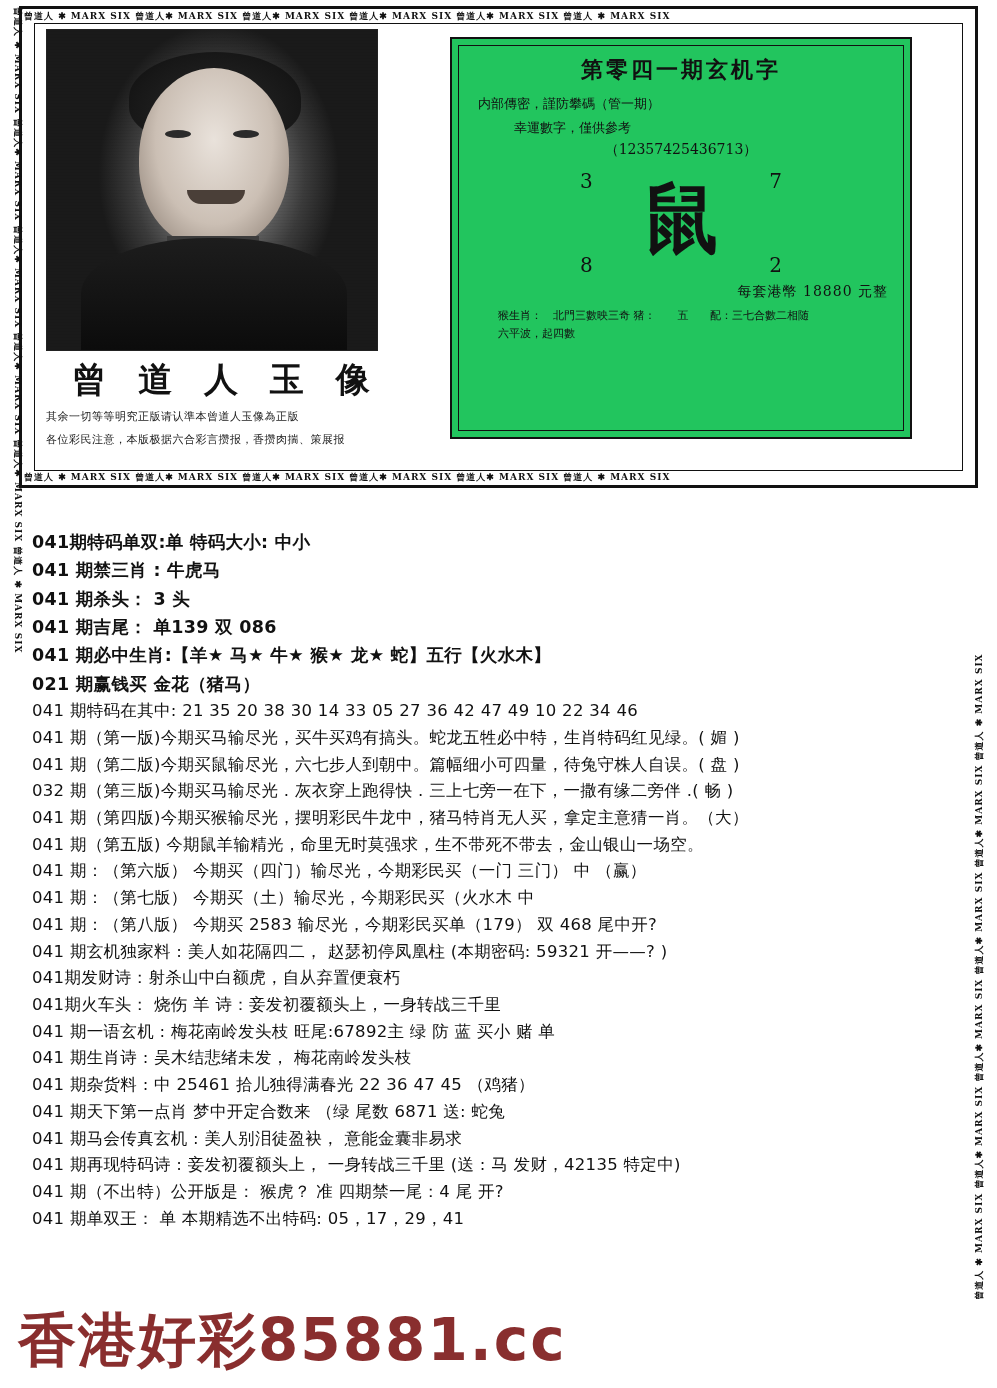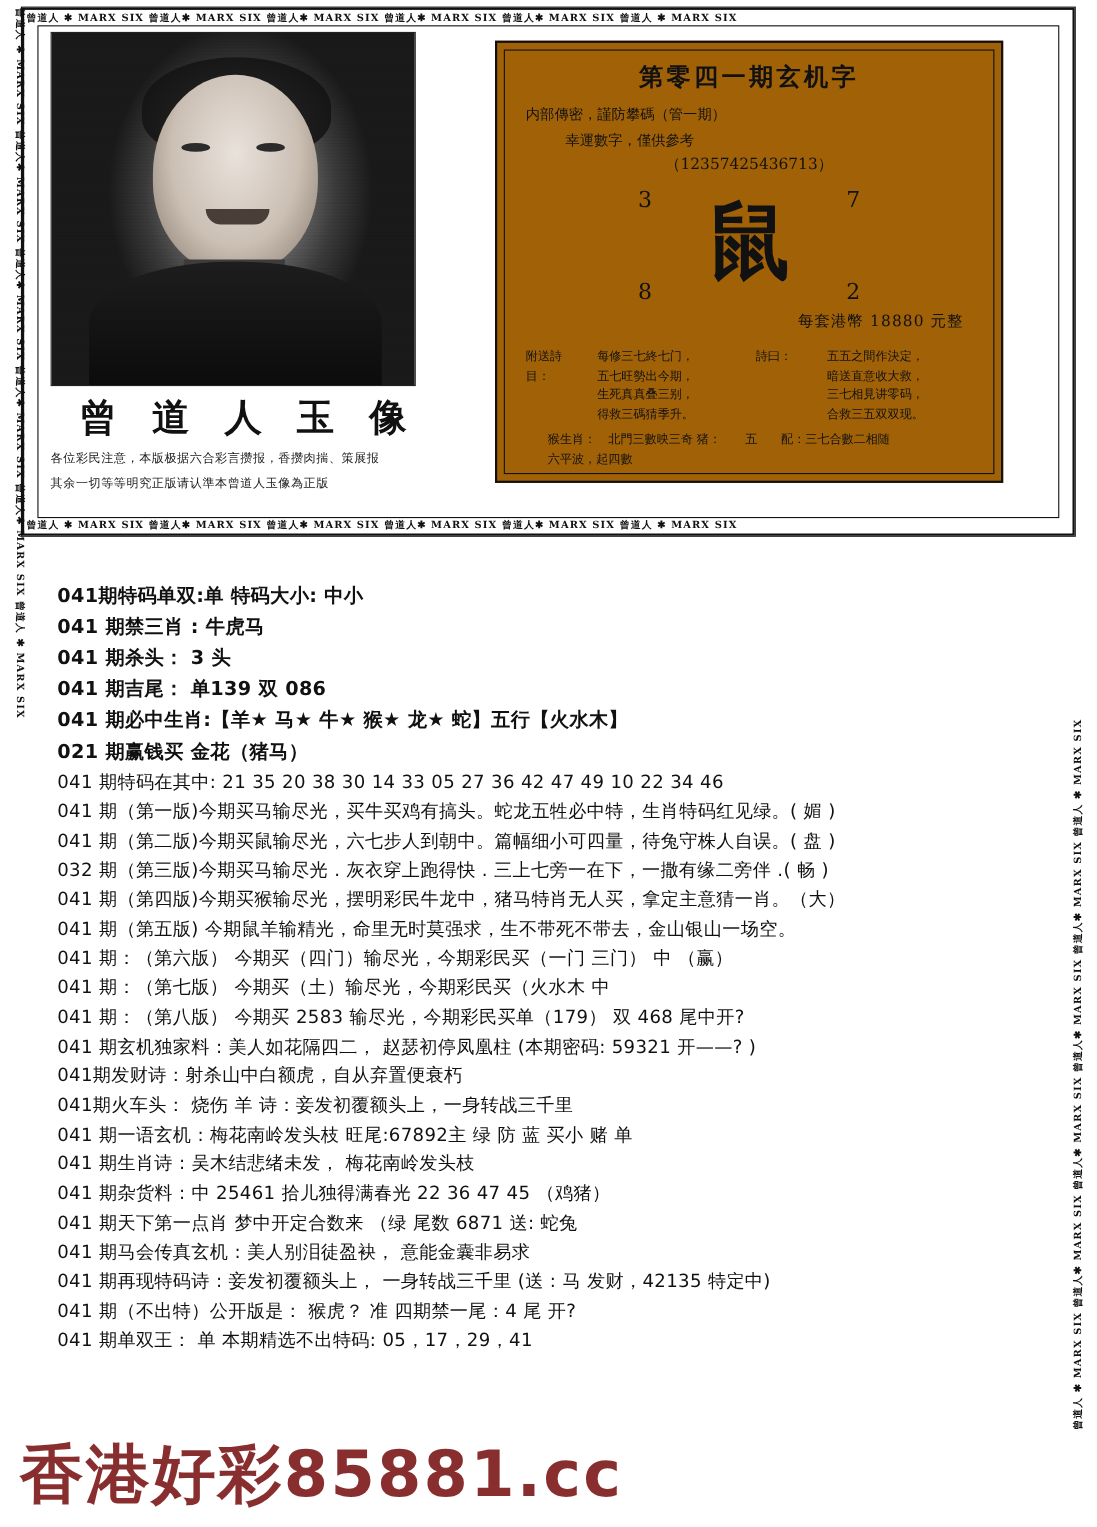--- a/index.html
+++ b/index.html
@@ -29,44 +29,44 @@
   .eye.l{left:118px;top:100px;}
   .eye.r{left:186px;top:100px;}
   .mouth{position:absolute;left:140px;top:160px;width:58px;height:14px;border-radius:0 0 40px 40px;background:#4a3f38;}
   .body-dark{position:absolute;left:34px;top:208px;width:266px;height:116px;border-radius:48% 48% 0 0;
         background:linear-gradient(180deg,#1d1d1d,#0b0b0b);}
   .collar{position:absolute;left:120px;top:206px;width:92px;height:34px;border-radius:0 0 50% 50%;background:#3c3c3c;}
   .photo-title{margin-top:6px;text-align:center;font-family:"DejaVu Serif","Liberation Serif",serif;font-weight:bold;font-size:34px;letter-spacing:10px;}
   .photo-note{margin-top:6px;font-size:11px;line-height:1.5;letter-spacing:0.5px;color:#1a1a1a;}
 
   
-  .card{position:absolute;left:430px;top:30px;width:458px;height:398px;border:2px solid #111;background:#a16207;}
+  .card{position:absolute;left:430px;top:30px;width:458px;height:398px;border:2px solid #111;background:#22c55e;}
   .card-inner{position:absolute;inset:6px;border:1px solid #111;}
   .card-title{text-align:center;margin-top:16px;font-family:"DejaVu Serif","Liberation Serif",serif;font-size:22px;font-weight:bold;letter-spacing:3px;}
   .card-l2{margin-top:10px;padding:0 26px;font-size:13px;display:flex;font-family:"DejaVu Serif","Liberation Serif",serif;}
   .card-l3{margin-top:6px;padding-left:26px;font-size:13px;font-family:"DejaVu Serif","Liberation Serif",serif;margin-left:36px;}
   .card-nums{margin-top:4px;text-align:center;font-size:14px;font-family:"DejaVu Serif","Liberation Serif",serif;}
   .zodiac-wrap{position:relative;height:120px;margin-top:4px;}
   .zodiac{position:absolute;left:0;right:0;top:6px;text-align:center;font-size:76px;font-family:"DejaVu Serif","Liberation Serif",serif;font-weight:bold;}
   .corner{position:absolute;font-size:20px;font-family:"DejaVu Serif","Liberation Serif",serif;}
   .corner.tl{left:128px;top:6px;}
   .corner.tr{right:128px;top:6px;}
   .corner.bl{left:128px;bottom:6px;}
   .corner.br{right:128px;bottom:6px;}
-  .price{text-align:right;padding-right:34px;font-size:14px;letter-spacing:1px;font-family:"DejaVu Serif","Liberation Serif",serif;}
+  .price{text-align:right;padding-right:22px;font-size:14px;letter-spacing:1px;font-family:"DejaVu Serif","Liberation Serif",serif;}
   .verse{display:flex;margin-top:14px;padding:0 20px;font-size:11px;line-height:1.6;font-family:"DejaVu Serif","Liberation Serif",serif;}
   .verse .col{padding:0 6px;}
   .verse .colA{width:60px;}
   .verse .colB{width:150px;}
   .verse .colC{width:60px;}
   .verse .colD{width:150px;}
   .verse .tiny{font-size:11px;}
 
   
-  .lines{position:absolute;left:52px;top:528px;right:20px;}
+  .lines{position:absolute;left:32px;top:528px;right:20px;}
   .line{font-size:16.5px;line-height:1.62;color:#111;white-space:nowrap;letter-spacing:0.3px;}
   .line.big{font-size:17.5px;font-weight:bold;}
 
   
   .wm{position:absolute;left:18px;bottom:8px;font-size:58px;font-weight:bold;color:#7f1d1d;letter-spacing:2px;
       font-family:"DejaVu Sans","Liberation Sans",sans-serif;opacity:0.92;}
 </style>
 </head>
 <body>
 
@@ -80,53 +80,41 @@
     <div class="photo-frame">
       <div class="hair"></div>
       <div class="face"></div>
       <div class="eye l"></div>
       <div class="eye r"></div>
       <div class="mouth"></div>
       <div class="collar"></div>
       <div class="body-dark"></div>
     </div>
     <div class="photo-title">曾 道 人 玉 像</div>
+    <div class="photo-note">其余一切等等明究正版请认準本曾道人玉像為正版</div>
     <div class="photo-note">各位彩民注意，本版极据六合彩言攒报，香攒肉揣、策展报</div>
-    <div class="photo-note">其余一切等等明究正版请认準本曾道人玉像為正版</div>
   </div>
 
   <div class="card">
     <div class="card-inner"></div>
     <div class="card-title">第零四一期玄机字</div>
     <div class="card-l2">
       <span>内部傳密，謹防攀碼</span>
       <span>（管一期）</span>
     </div>
     <div class="card-l3">幸運數字，僅供參考</div>
     <div class="card-nums">（12357425436713）</div>
     <div class="zodiac-wrap">
       <div class="corner tl">3</div>
       <div class="corner tr">7</div>
       <div class="zodiac">鼠</div>
       <div class="corner bl">8</div>
       <div class="corner br">2</div>
     </div>
     <div class="price">每套港幣 18880 元整</div>
-    <div class="verse">
-      <div class="col colA" style="white-space:pre-line">附送詩目：</div>
-      <div class="col colB" style="white-space:pre-line">每修三七終七门，
-五七旺勢出今期，
-生死真真叠三别，
-得救三碼猜季升。</div>
-      <div class="col colC" style="white-space:pre-line">詩曰：</div>
-      <div class="col colD" style="white-space:pre-line">五五之間作決定，
-暗送直意收大救，
-三七相見讲零码，
-合救三五双双现。</div>
-    </div>
     <div class="verse" style="margin-top:6px;margin-left:20px;">
       <div class="col colB tiny" style="width:230px" style2="">猴生肖：　北門三數映三奇
 猪：　　五六平波，起四數</div>
       <div class="col colD tiny" style="width:200px">配：三七合數二相随</div>
     </div>
   </div>
 <div class="marquee left">曾道人 ✱ MARX SIX 曾道人✱ MARX SIX 曾道人✱ MARX SIX 曾道人✱ MARX SIX 曾道人✱ MARX SIX 曾道人 ✱ MARX SIX</div>
     <div class="marquee right">曾道人 ✱ MARX SIX 曾道人✱ MARX SIX 曾道人✱ MARX SIX 曾道人✱ MARX SIX 曾道人✱ MARX SIX 曾道人 ✱ MARX SIX</div>
   </div>
 

